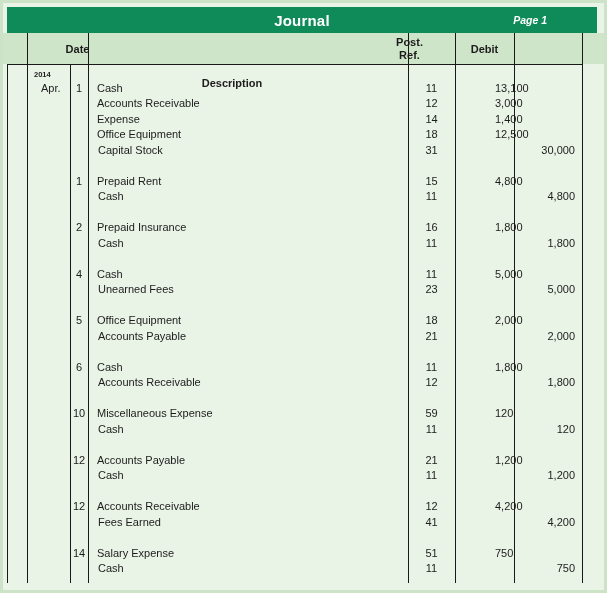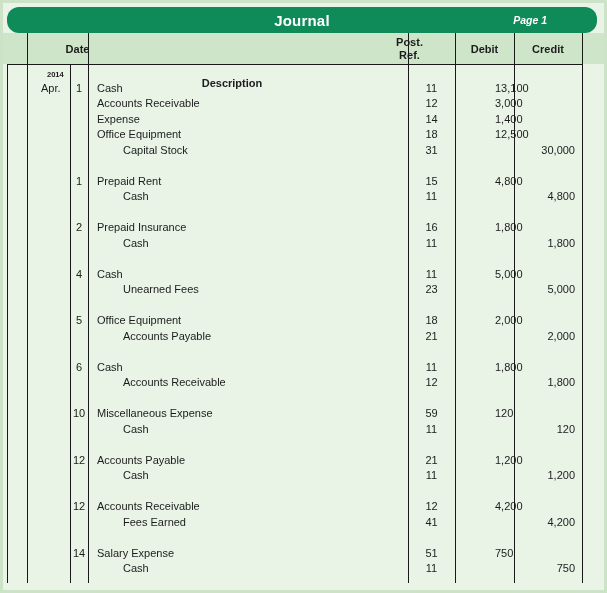--- a/index.html
+++ b/index.html
@@ -52,48 +52,47 @@
   .body-rows{ position:absolute; left:7px; top:68px; width:575px; }
   .row{
     display:grid;
     grid-template-columns:20px 43px 18px 320px 47px 59px 68px;
     height:15.5px; align-items:center;
     font-size:11px; color:#1c1c1c; white-space:nowrap;
   }
   .row.blank{ height:15.5px; }
   .row.year { height:12px; }
   .c-month { padding-left:14px; }
-  .c-year  { padding-left:20px; font-size:7.5px; font-weight:bold; }
+  .c-year  { padding-left:7px; font-size:7.5px; font-weight:bold; }
   .c-day   { text-align:center; }
   .c-desc  { padding-left:9px; overflow:hidden; }
-  .c-desc.indent{ padding-left:35px; }
+  .c-desc.indent{ padding-left:10px; }
   .c-ref   { text-align:center; }
   .c-debit { text-align:right; padding-right:8px;margin-left:40px; }
   .c-credit{ text-align:right; padding-right:7px; }
 </style>
 </head>
 <body>
 
 <div class="frame" style="background: rgb(233, 243, 230);">
 
-  <div class="green-bar" style="background: rgb(14, 139, 89); border-radius: 12px;">
+  <div class="green-bar" style="background: rgb(14, 139, 89);">
     <span class="title">Journal</span>
     <span class="page">Page 1</span>
   </div>
 
   <div class="header-band" style="background: rgb(207, 229, 202);"></div>
 
   <div class="col-head ch-date">Date</div>
   <div class="col-head ch-desc">Description</div>
   <div class="col-head ch-ref">
     <span>Post.</span>
     <span>Ref.</span>
   </div>
   <div class="col-head ch-debit">Debit</div>
-  <div class="col-head ch-credit">Credit</div>
 
   <div class="hline h-64"></div>
   <div class="vline v-7"></div>
   <div class="vline v-27"></div>
   <div class="vline v-70"></div>
   <div class="vline v-88"></div>
   <div class="vline v-408"></div>
   <div class="vline v-455"></div>
   <div class="vline v-514"></div>
   <div class="vline v-582"></div>

